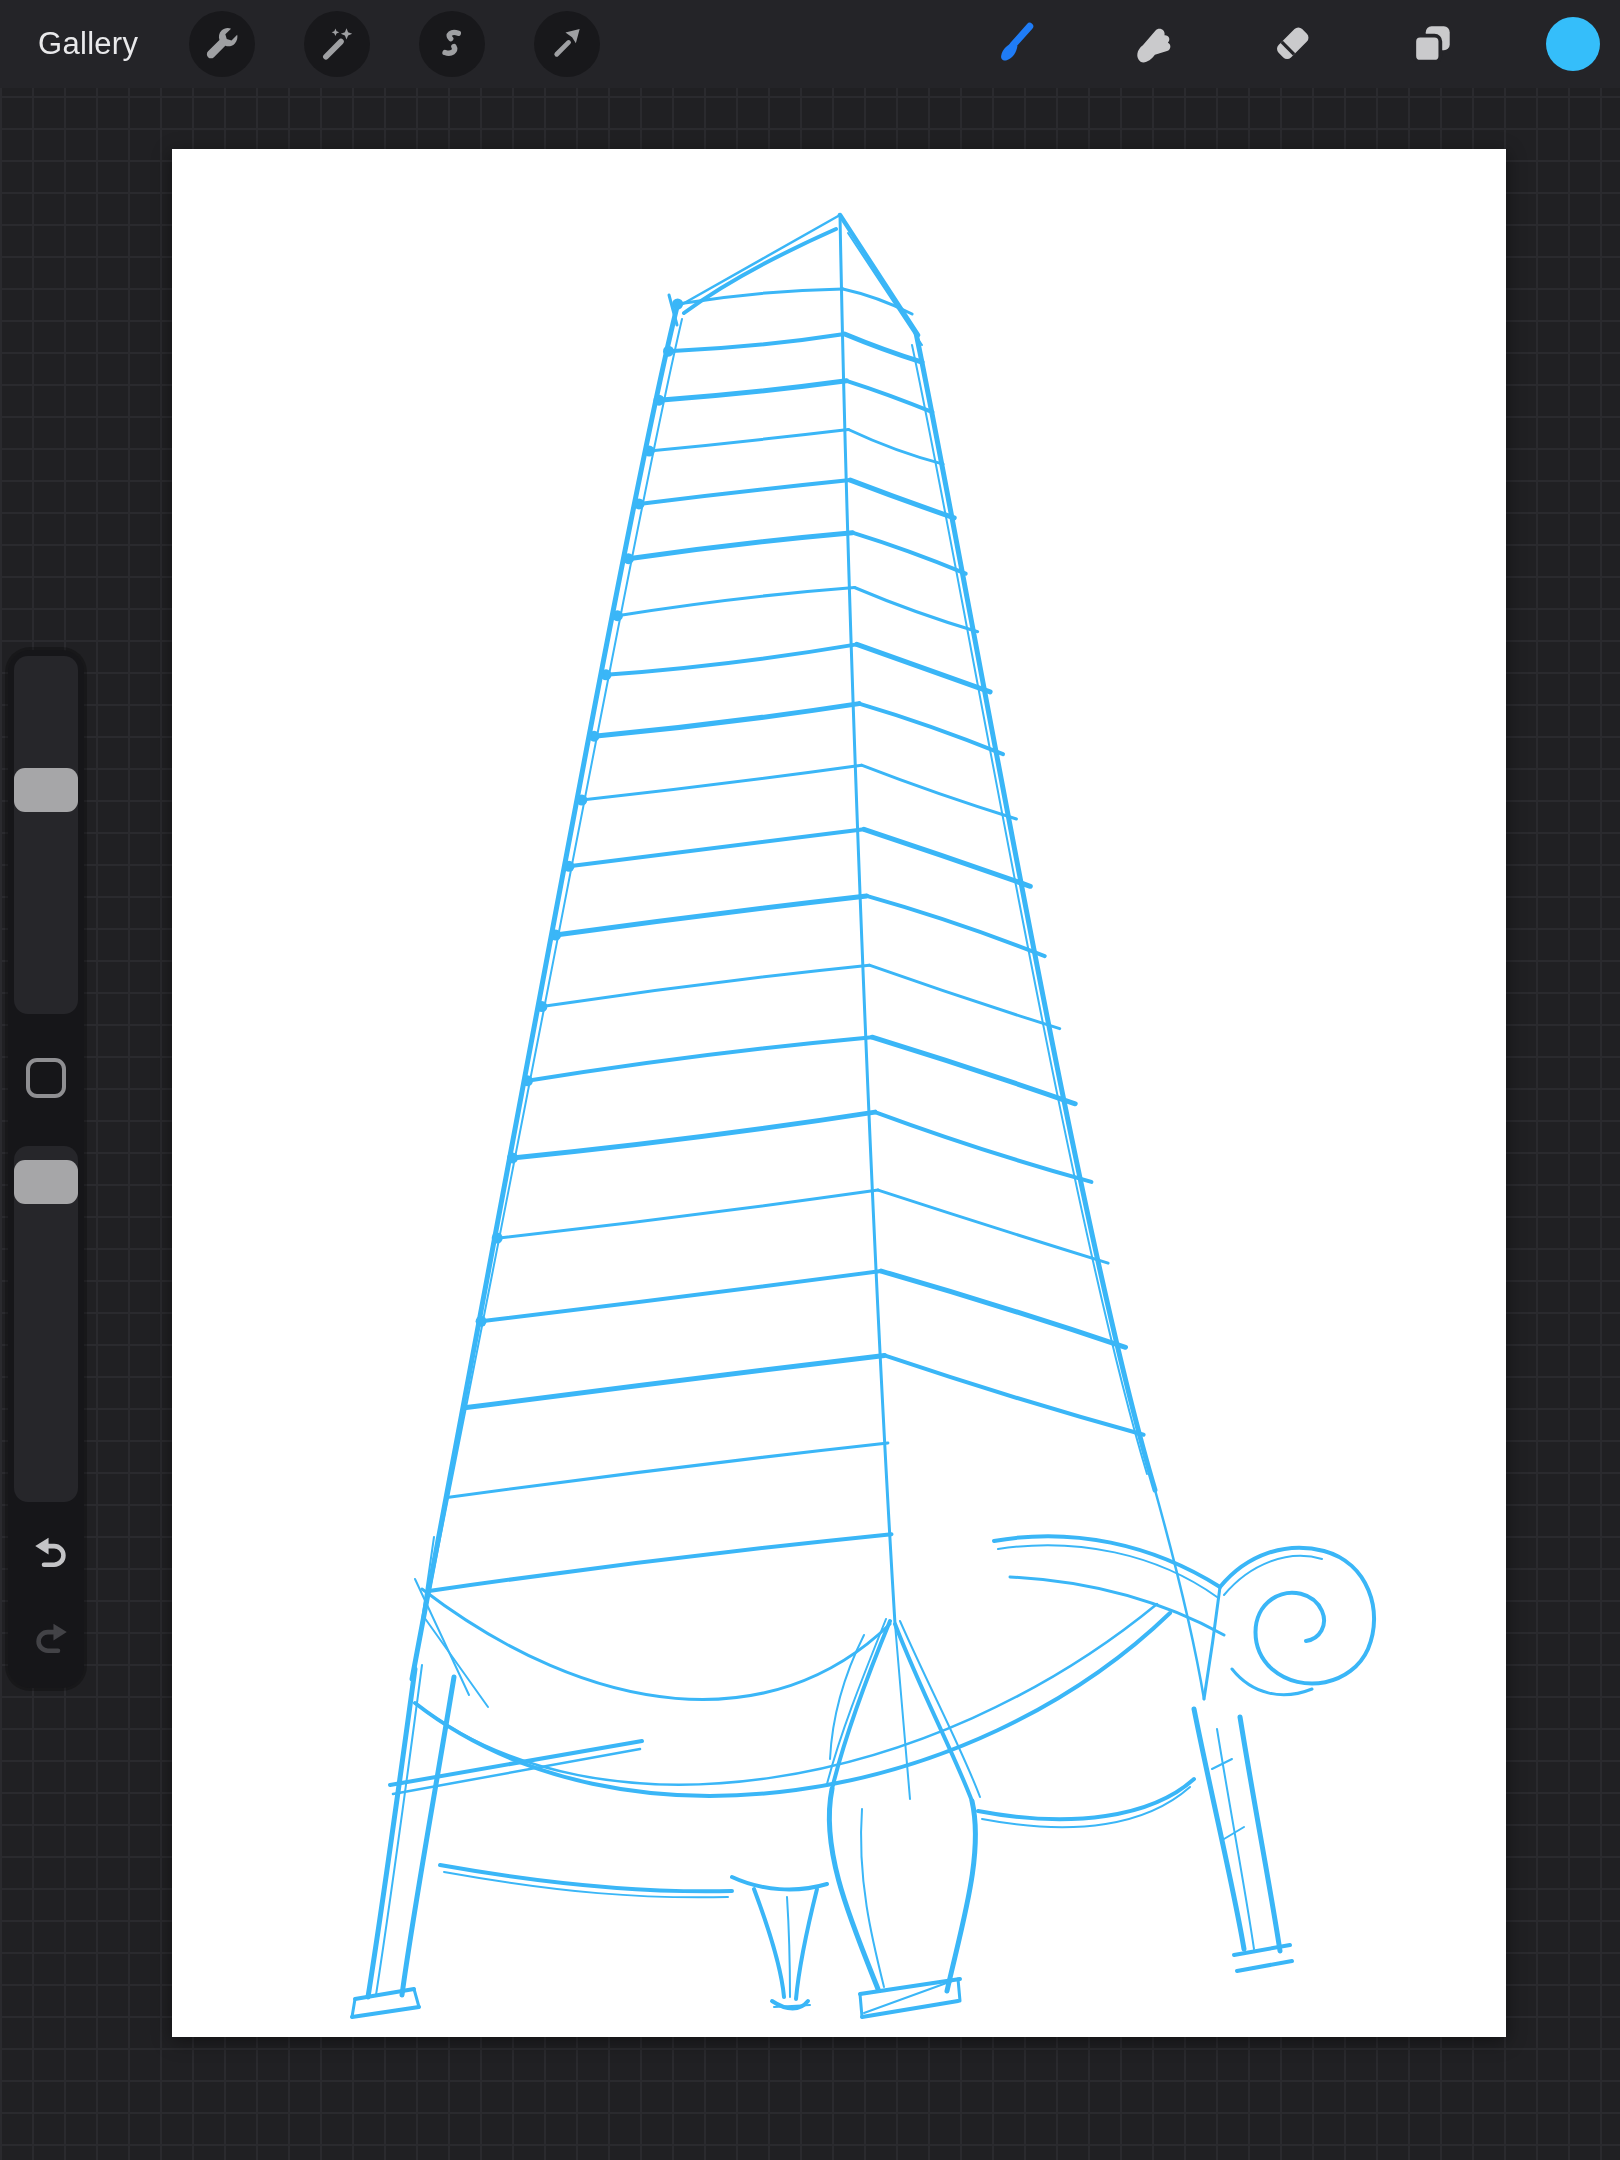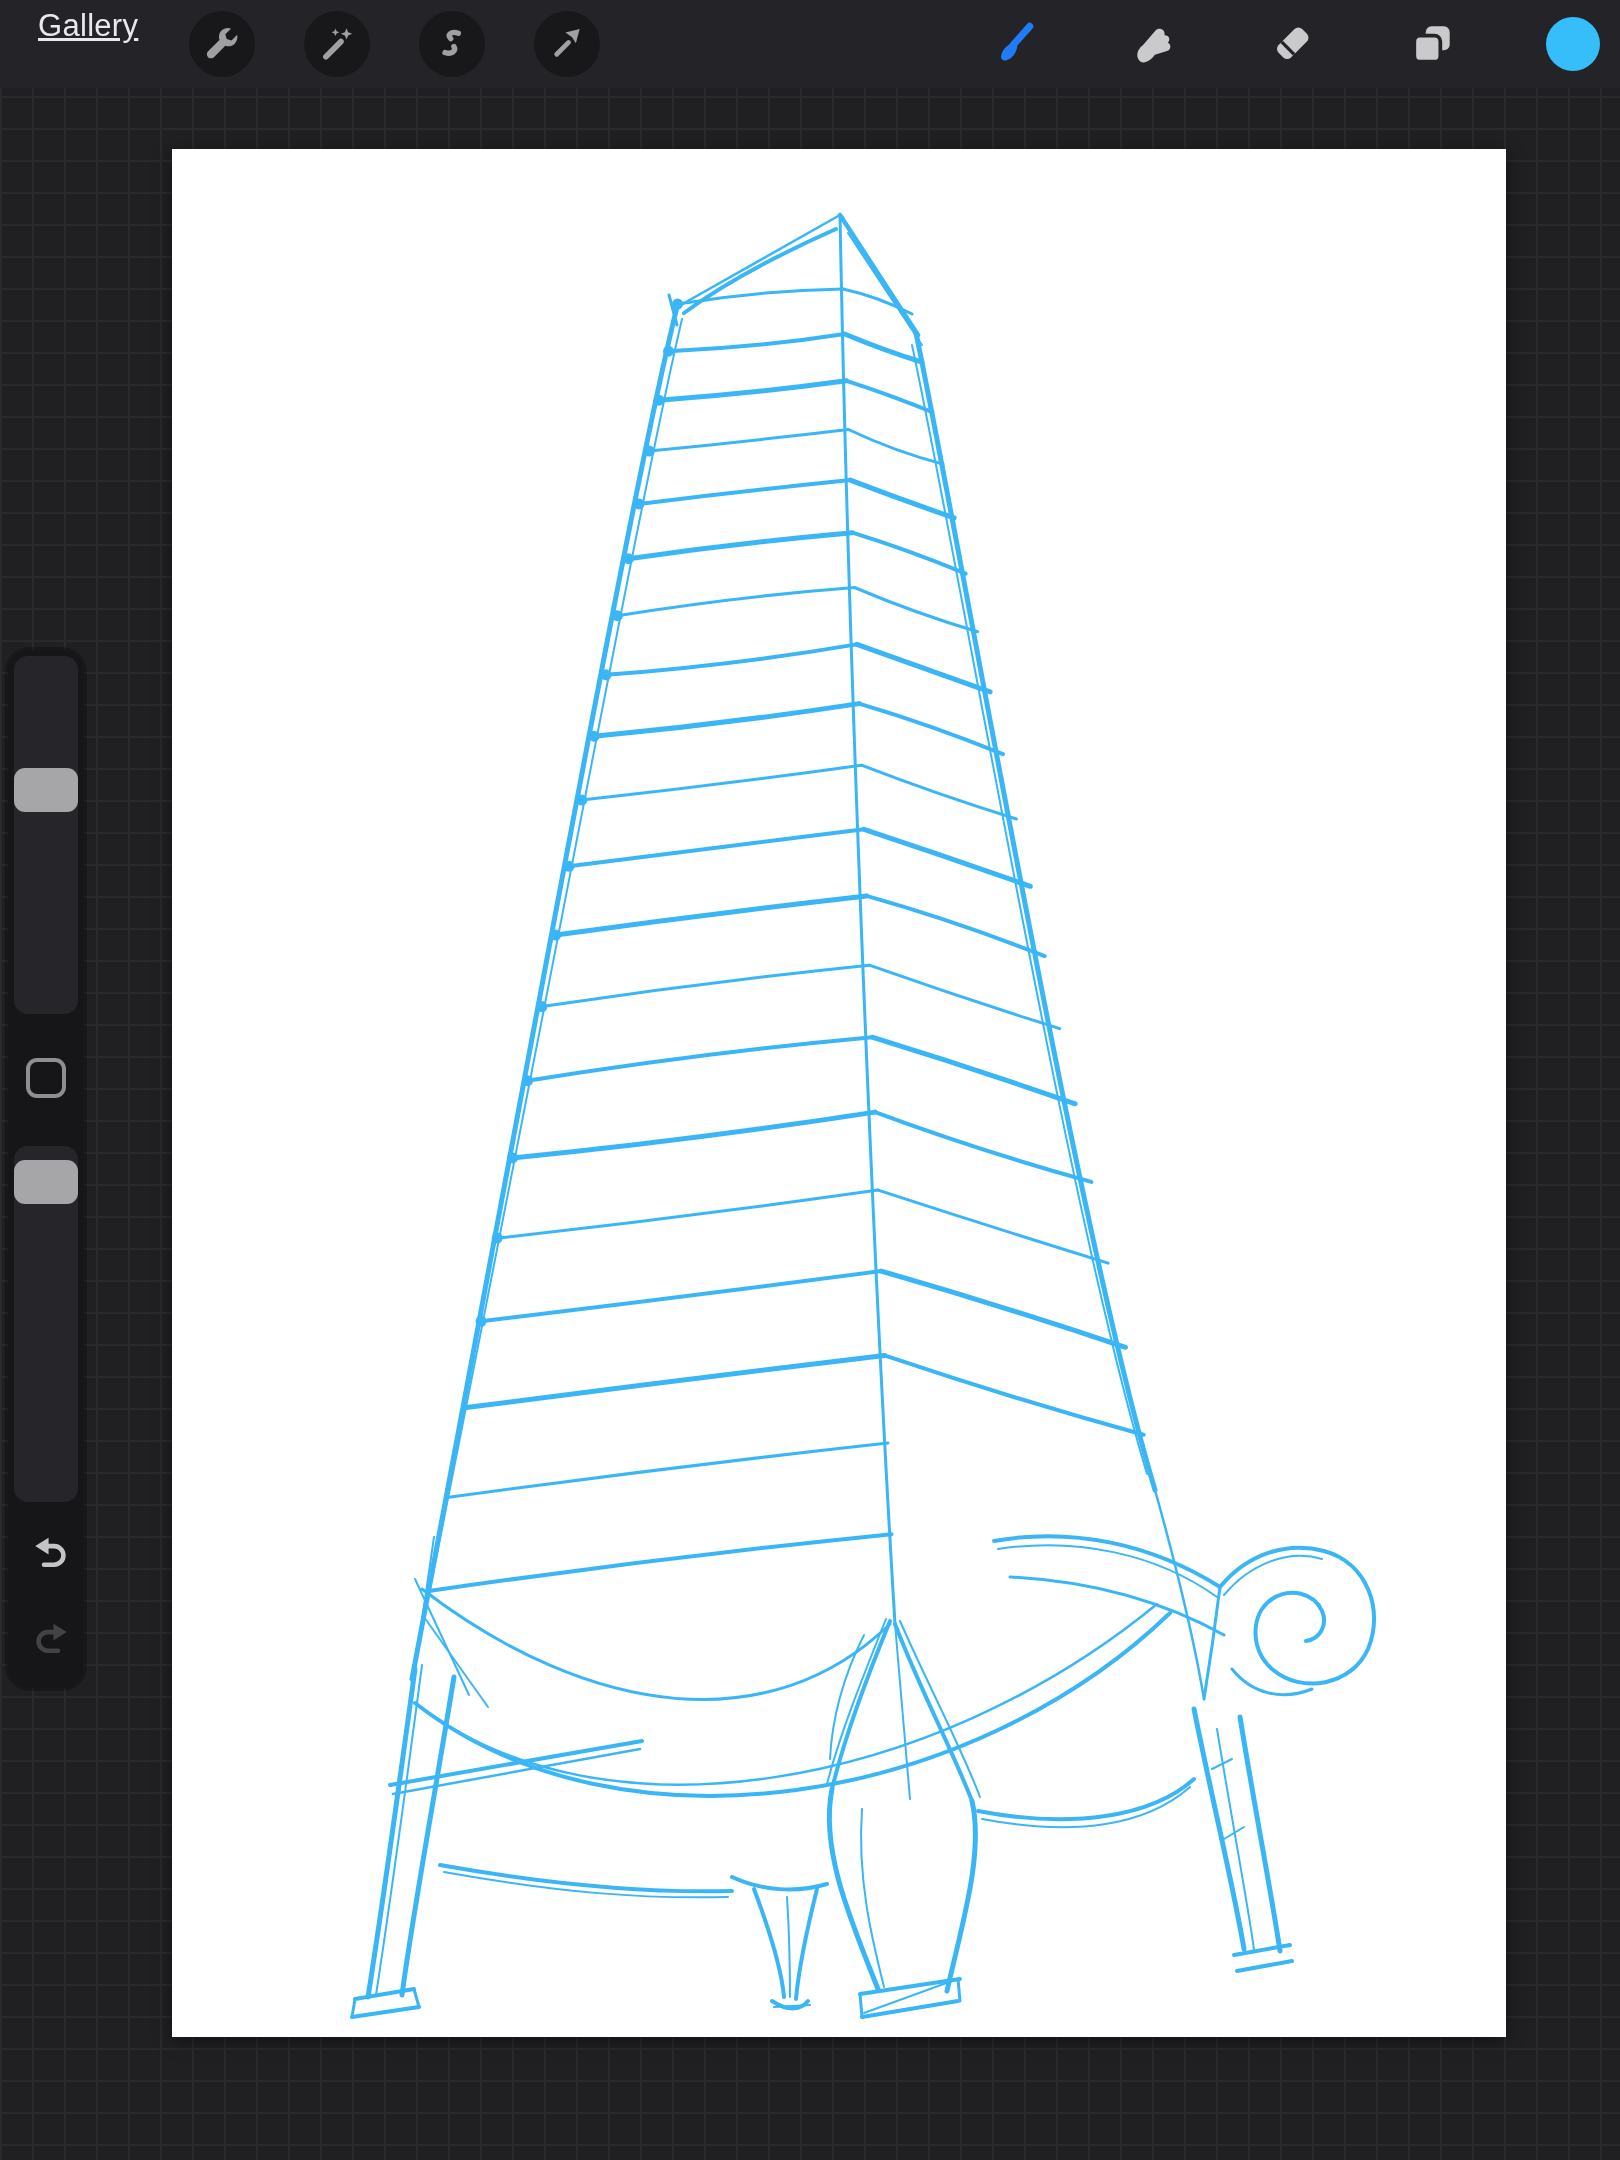--- a/index.html
+++ b/index.html
@@ -11,22 +11,22 @@
       linear-gradient(to bottom,#2a2a2e 2px,transparent 2px);
     background-size:32px 32px;
     font-family:"Liberation Sans",sans-serif;
   }
   
   .toolbar{
     position:absolute;left:0;top:0;width:1620px;height:88px;
     background:#242428;z-index:30;
   }
   .gallery{
-    position:absolute;left:38px;top:8px;height:88px;display:flex;align-items:flex-start;
-    color:#e9e9eb;font-size:31px;letter-spacing:.3px;text-decoration:underline;
+    position:absolute;left:38px;top:0;height:88px;display:flex;align-items:center;
+    color:#e9e9eb;font-size:31px;letter-spacing:.3px;
   }
   .tool-circle{
     position:absolute;top:11px;width:66px;height:66px;border-radius:50%;
     background:#18181b;display:flex;align-items:center;justify-content:center;
   }
   .tool-flat{
     position:absolute;top:16px;width:56px;height:56px;
     display:flex;align-items:center;justify-content:center;
   }
   .tool-circle svg,.tool-flat svg{display:block;}

